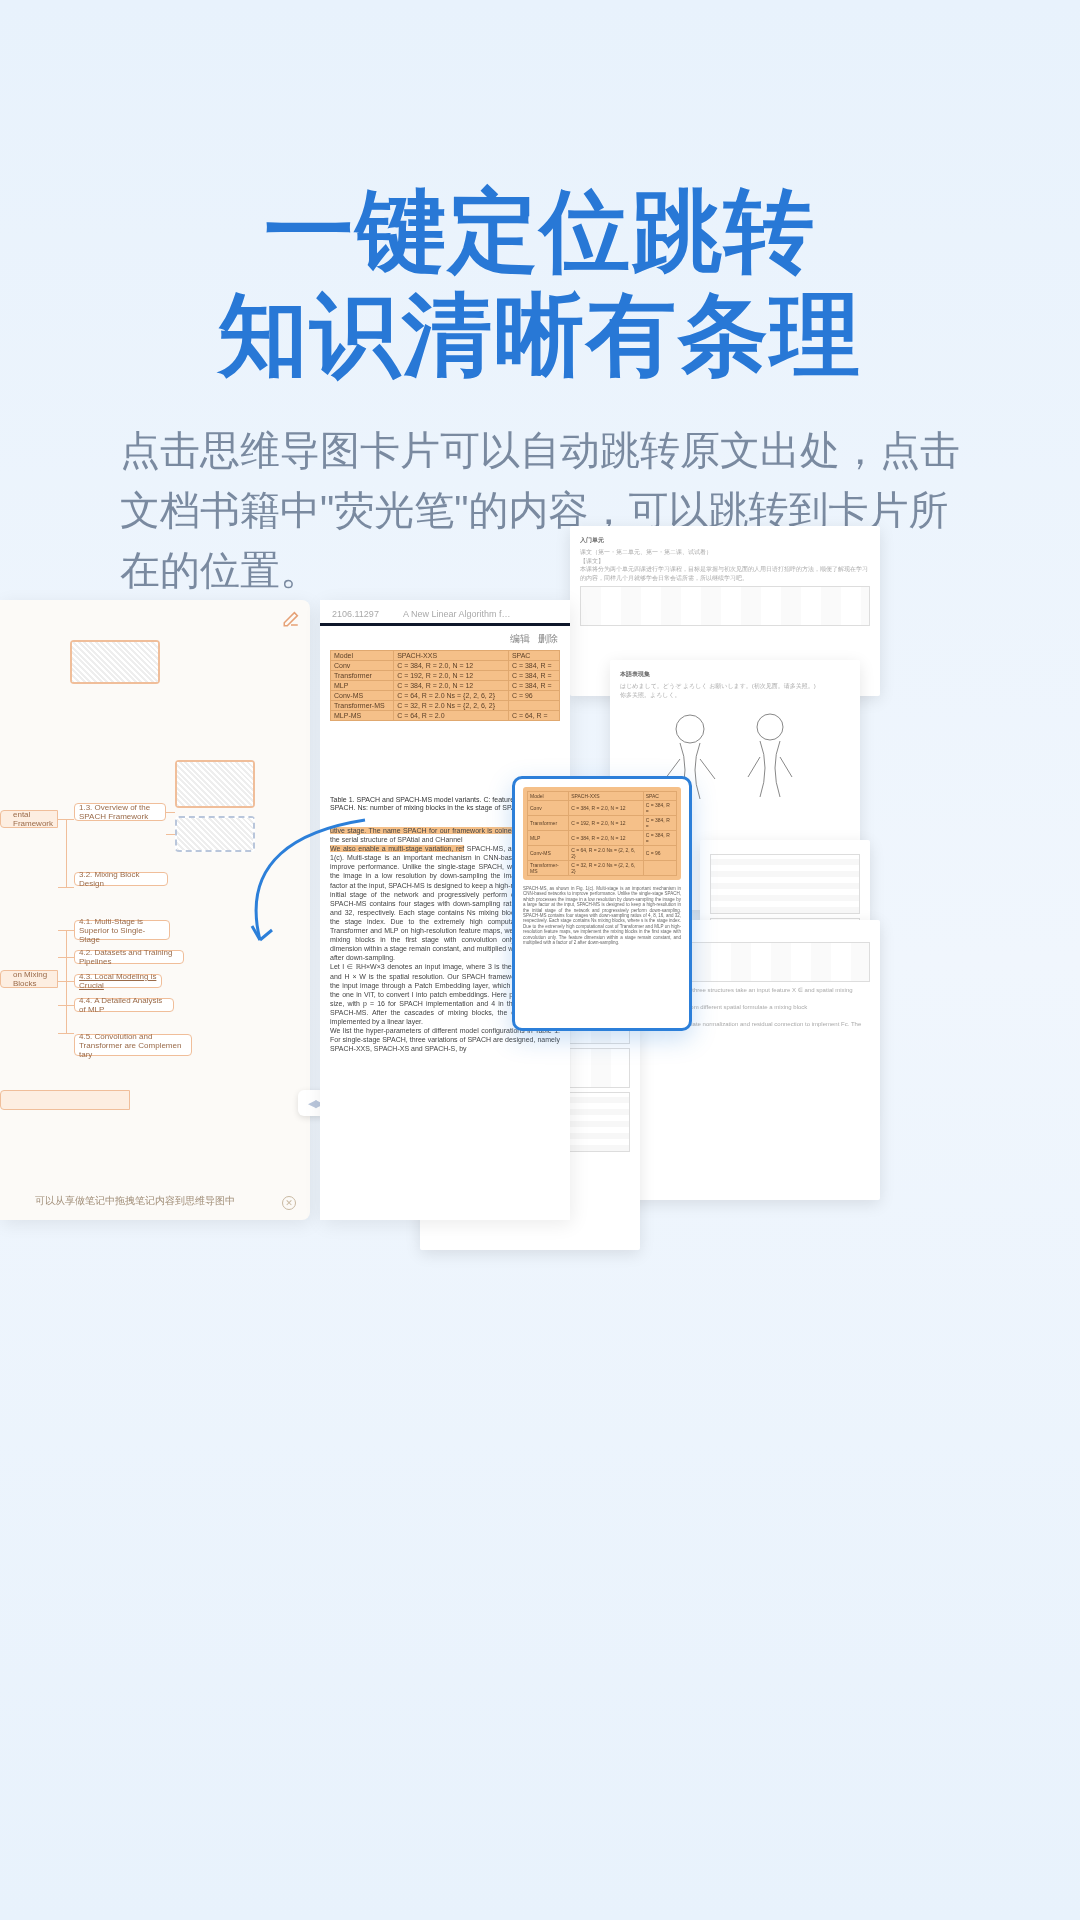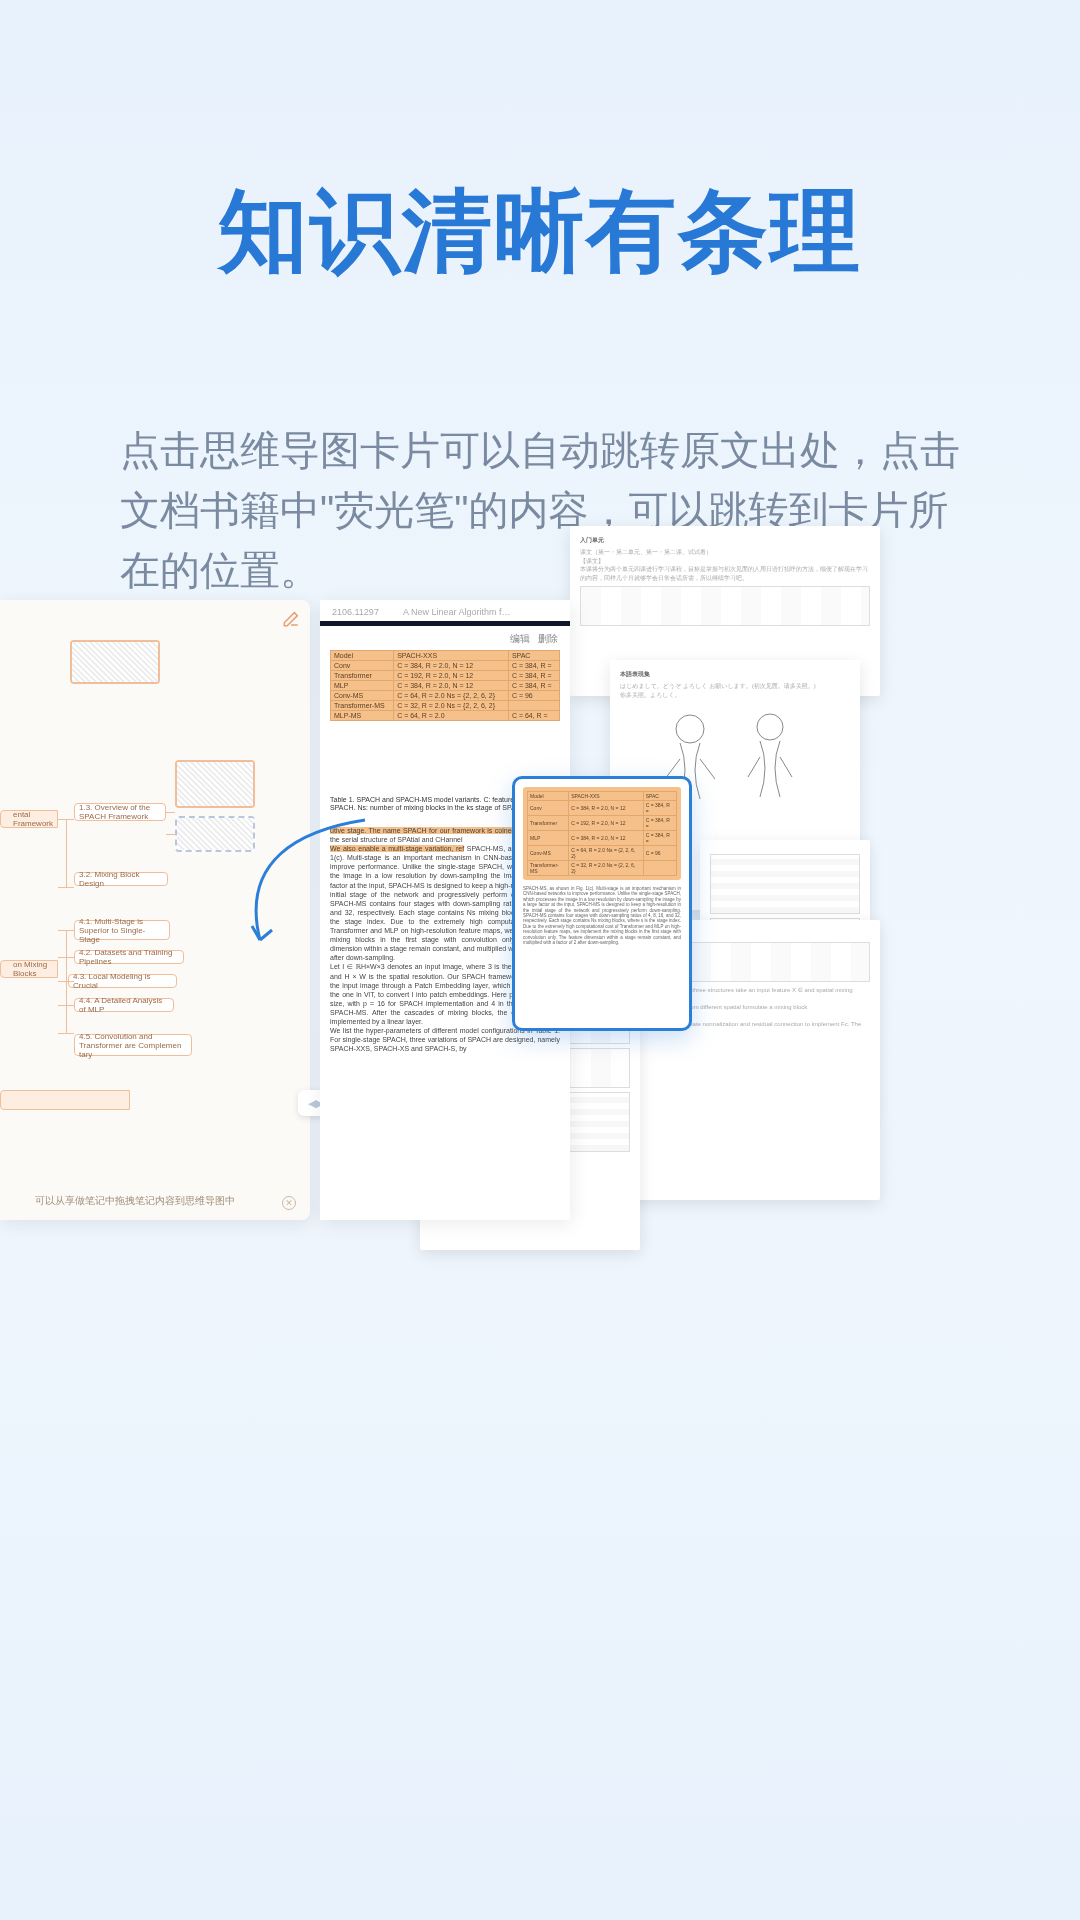--- a/index.html
+++ b/index.html
@@ -134,21 +134,21 @@
   left: 320px;
   width: 250px;
   height: 620px;
   background: #fff;
   box-shadow: 2px 4px 18px rgba(0,0,0,0.08);
 }
 .doc-tabs {
   height: 26px;
   display: flex;
   align-items: flex-end;
-  border-bottom: 5px solid #0f172a;
+  border-bottom: 3px solid #0f172a;
   font-size: 9px;
   color: #aaa;
   padding: 0 6px;
   gap: 12px;
 }
 .doc-tabs .tab { padding: 4px 6px; }
 .doc-actions {
   position: absolute;
   top: 30px;
   right: 8px;
@@ -262,20 +262,21 @@
 }
 .mm-vline {
   position: absolute;
   border-left: 1px solid #f0be9a;
 }
 </style>
 </head>
 <body>
 
 <div class="headline">
+  <div>一键定位跳转</div>
   <div>知识清晰有条理</div>
 </div>
 
 <div class="subtext">点击思维导图卡片可以自动跳转原文出处，点击文档书籍中"荧光笔"的内容，可以跳转到卡片所在的位置。</div>
 
 <div class="stage">
 
   <div class="bg-doc d1 fade">
     <div class="hdr">入门单元</div>
     <div>课文（第一・第二单元、第一・第二课、试试看）</div>
@@ -335,25 +336,25 @@
     <div class="mm-img" style="top:160px;left:175px;width:80px;height:48px;">
         <div class="mm-img-inner"></div>
       </div>
     <div class="mm-img dashed" style="top:216px;left:175px;width:80px;height:36px;">
         <div class="mm-img-inner"></div>
       </div>
 
     <div class="mm-node" style="top:203px;left:74px;width:92px;height:18px;">1.3. Overview of the SPACH Framework</div>
     <div class="mm-node" style="top:272px;left:74px;width:94px;height:14px;">3.2. Mixing Block Design</div>
 
-    <div class="mm-node cut orange" style="top:360px;left:0;width:58px;height:18px;">on Mixing Blocks</div>
+    <div class="mm-node cut orange" style="top:370px;left:0;width:58px;height:18px;">on Mixing Blocks</div>
 
     <div class="mm-node" style="top:320px;left:74px;width:96px;height:20px;">4.1. Multi-Stage is Superior to Single-Stage</div>
     <div class="mm-node" style="top:350px;left:74px;width:110px;height:14px;">4.2. Datasets and Training Pipelines</div>
-    <div class="mm-node" style="top:374px;left:68px;width:109px;height:14px;">4.3. Local Modeling is Crucial</div>
+    <div class="mm-node" style="top:374px;left:74px;width:88px;height:14px;text-decoration:underline;">4.3. Local Modeling is Crucial</div>
     <div class="mm-node" style="top:398px;left:74px;width:100px;height:14px;">4.4. A Detailed Analysis of MLP</div>
     <div class="mm-node" style="top:434px;left:74px;width:118px;height:22px;">4.5. Convolution and Transformer are Complemen tary</div>
 
     <div class="mm-node cut orange" style="top:490px;left:0;width:130px;height:20px;"></div>
 
     <div class="mm-line" style="top:219px;left:58px;width:16px;"></div>
     <div class="mm-line" style="top:287px;left:58px;width:16px;"></div>
     <div class="mm-vline" style="top:219px;left:66px;height:68px;"></div>
     <div class="mm-line" style="top:212px;left:166px;width:9px;"></div>
     <div class="mm-line" style="top:234px;left:166px;width:9px;"></div>

